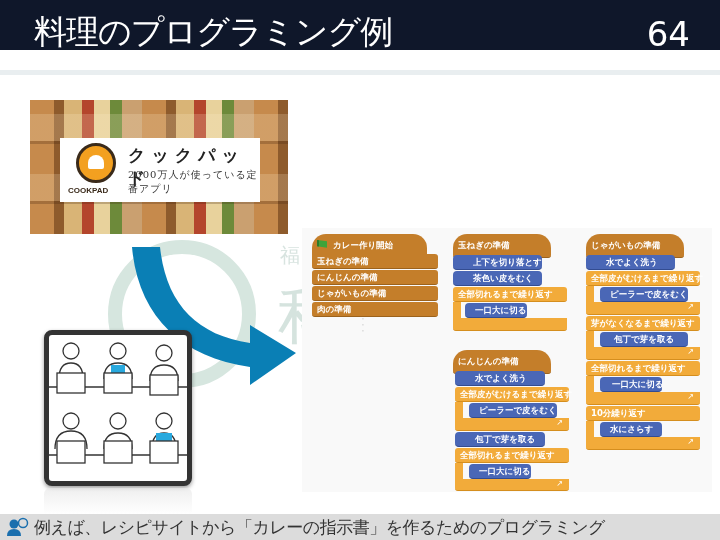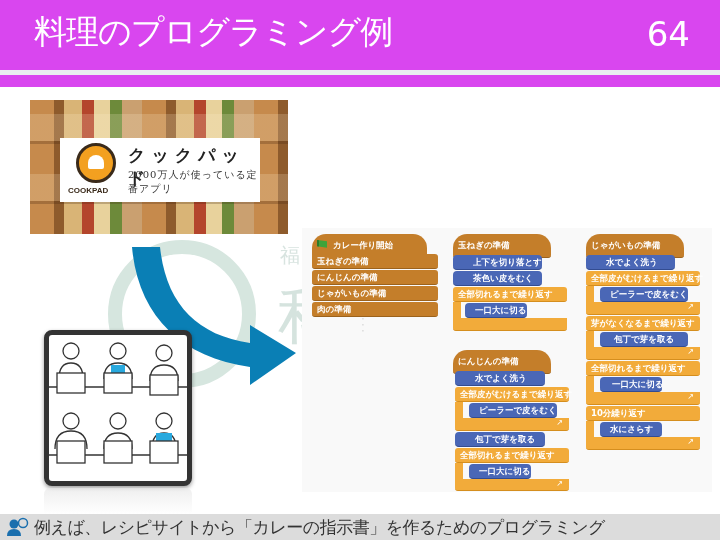--- a/index.html
+++ b/index.html
@@ -1,19 +1,19 @@
 <!DOCTYPE html>
 <html><head>
 <meta charset="utf-8">
 <style>
   * { box-sizing: border-box; margin: 0; padding: 0; }
   html, body { width: 720px; height: 540px; overflow: hidden; }
   body { background: #ffffff; font-family: "DejaVu Sans", sans-serif; position: relative; }
 
-  .header { position: absolute; left: 0; top: 0; width: 720px; height: 87px; background: #d946ef; }
+  .header { position: absolute; left: 0; top: 0; width: 720px; height: 50px; background: #0f172a; }
   .header .title { position: absolute; left: 34px; top: 10px; color: #fff; font-size: 33px; letter-spacing: -1px; font-family: "DejaVu Sans", sans-serif; }
   .header .page-num { position: absolute; right: 30px; top: 14px; color: #fff; font-size: 34px; font-family: "DejaVu Sans", sans-serif; }
   .strip { position: absolute; left: 0; top: 70px; width: 720px; height: 5px; background: #e9eef0; }
   .wm-circle { position: absolute; left: 108px; top: 240px; width: 148px; height: 148px; border-radius: 50%; border: 14px solid #d6e6df; }
   .wm-text { position: absolute; left: 278px; top: 270px; font-size: 66px; color: #d5e3de; letter-spacing: 6px; white-space: nowrap; }
   .wm-small { position: absolute; left: 280px; top: 242px; font-size: 20px; color: #d8e4e0; }
 
   .cookpad { position: absolute; left: 30px; top: 100px; width: 258px; height: 134px; overflow: hidden;
     background: repeating-linear-gradient(90deg, #c68a4c 0 24px, #8e5b2c 24px 34px, #d9b476 34px 52px, #b4452c 52px 64px, #e8d29c 64px 80px, #6d8a3a 80px 92px, #caa070 92px 112px);
   }

